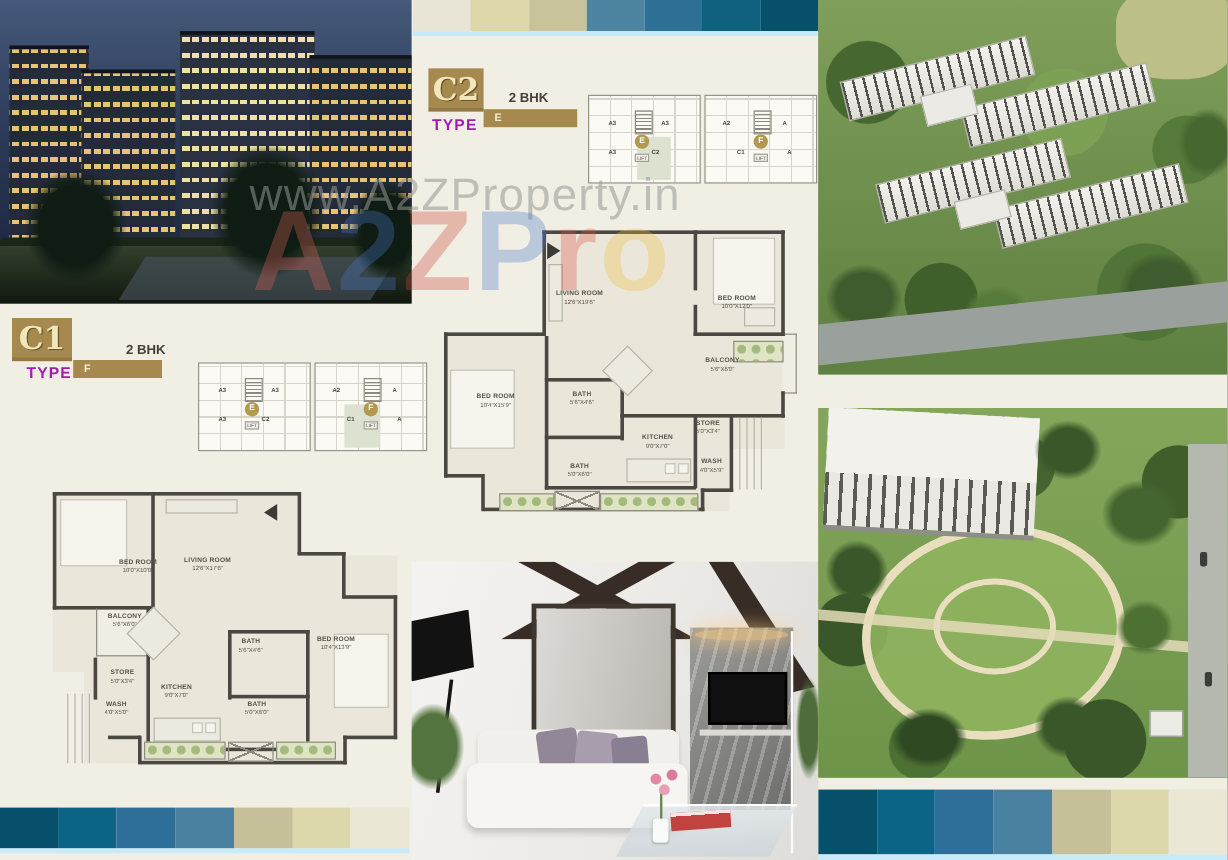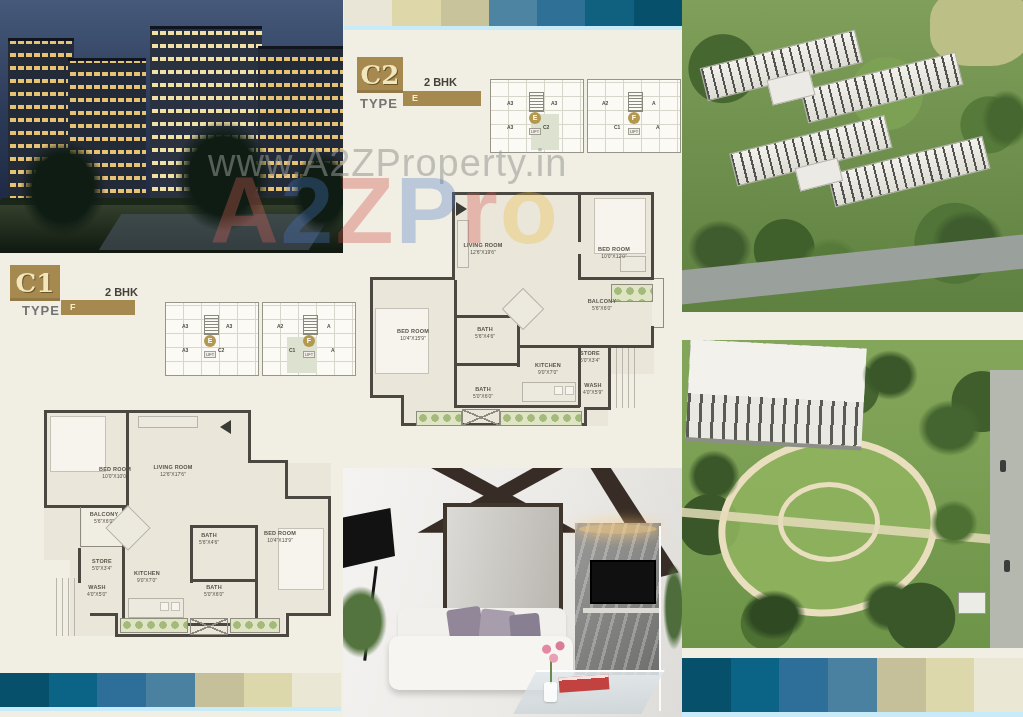--- a/index.html
+++ b/index.html
@@ -105,21 +105,21 @@
                       radial-gradient(circle at 52% 72%,#e8a0b5 4px,rgba(0,0,0,0) 5px);}
   .in-stem{position:absolute;left:207px;top:192px;width:2px;height:24px;background:#6a8a4f;}
   .in-vase{position:absolute;left:201px;top:214px;width:13px;height:20px;background:rgba(255,255,255,.85);border-radius:3px;box-shadow:0 1px 2px rgba(0,0,0,.2);}
   .in-green-right{position:absolute;left:320px;top:96px;width:22px;height:86px;border-radius:45%;
      background:radial-gradient(closest-side,#4e6c3c 70%,rgba(78,108,60,0));}
 
   
   .uh-box{position:absolute;background:#a5894e;box-shadow:inset 0 -3px 0 rgba(0,0,0,.12);
      color:#f2e6bd;font-family:"DejaVu Serif",serif;font-weight:bold;text-align:center;
      text-shadow:1px 1px 0 #6b5426;}
-  .uh-type{position:absolute;font-weight:bold;color:#737373;letter-spacing:1px;font-size:13px;}
+  .uh-type{position:absolute;font-weight:bold;color:#a21caf;letter-spacing:1px;font-size:13px;}
   .uh-bar{position:absolute;background:#a5894e;color:#f5eecb;font-size:9px;font-weight:bold;
      line-height:15px;padding-left:9px;box-sizing:border-box;}
   .uh-bhk{position:absolute;font-weight:bold;color:#45413a;font-size:11px;}
 
   
   .keyplan{position:absolute;}
   .wing{position:absolute;background:#fbfaf5;border:1px solid #97948a;
     background-image:repeating-linear-gradient(0deg,rgba(0,0,0,0) 0 13px,#d8d5ca 13px 14px),
                      repeating-linear-gradient(90deg,rgba(0,0,0,0) 0 17px,#d8d5ca 17px 18px);}
   .kp-u{position:absolute;font-size:5px;font-weight:bold;color:#4d4a42;}

